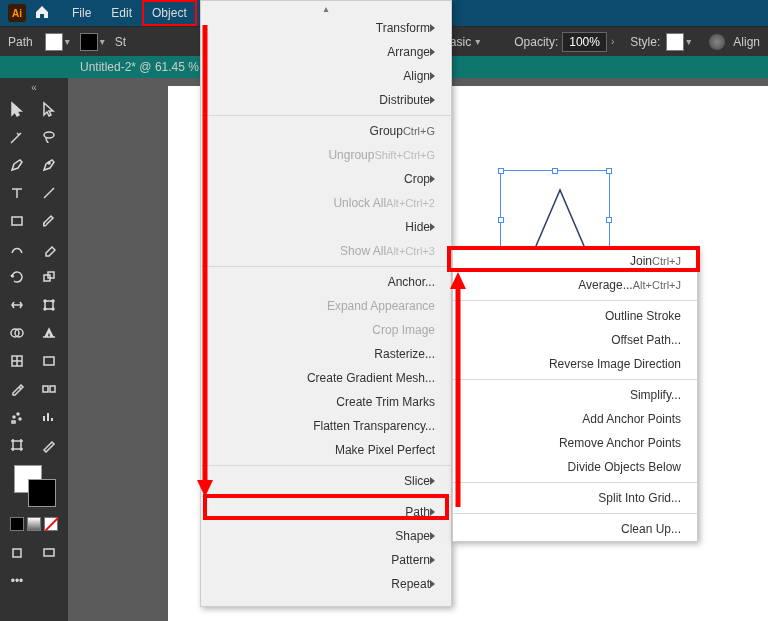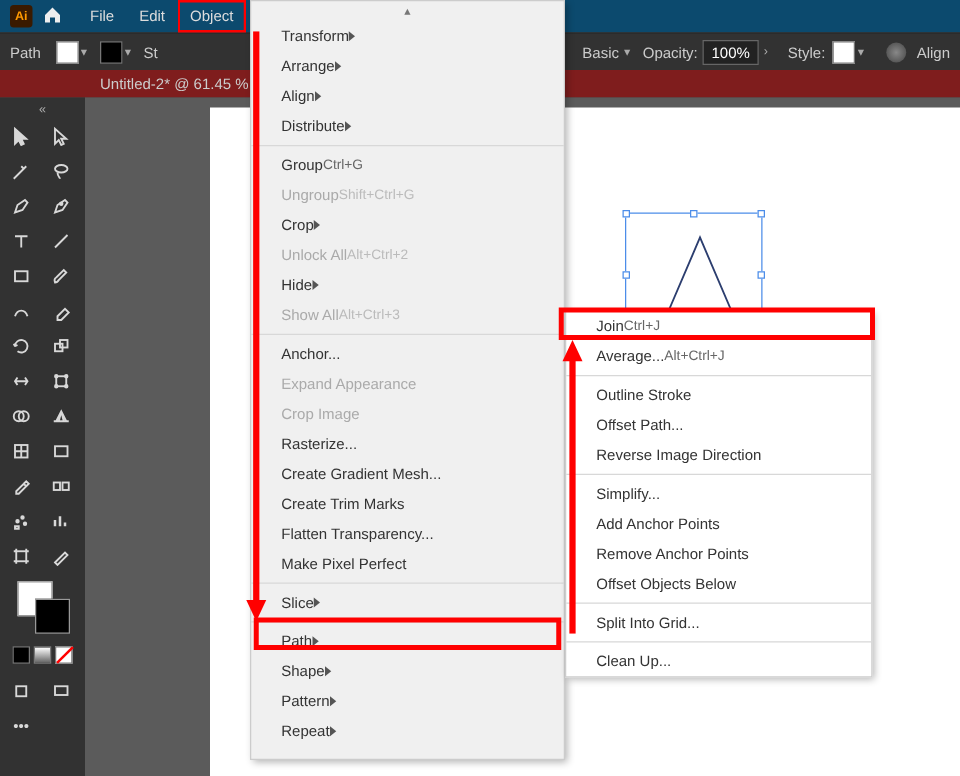--- a/index.html
+++ b/index.html
@@ -10,42 +10,42 @@
 .menu-item { padding: 0 10px; height: 100%; display: flex; align-items: center; cursor: pointer; color: #ddd; }
 .menu-item.highlighted { box-shadow: 0 0 0 2px red inset; }
 .second-row { height: 30px; background: #323232; display: flex; align-items: center; padding: 0 8px; color: #ccc; border-top: 1px solid #2a2a2a; }
 .second-row .label { margin-right: 12px; }
 .swatch { width: 18px; height: 18px; border: 1px solid #777; margin-right: 2px; }
 .swatch-fill { background: #fff; }
 .swatch-stroke { background: #000; }
 .drop { color: #aaa; margin-right: 10px; font-size: 10px; }
 .opacity-box { background: #222; color: #fff; padding: 2px 6px; border: 1px solid #666; }
 .circle-icon { width: 16px; height: 16px; border-radius: 50%; background: radial-gradient(#888,#444); margin: 0 8px; }
-.doc-tab { height: 22px; background: #7f1d1d; display: flex; align-items: center; padding-left: 80px; color: #ccc; }
+.doc-tab { height: 22px; background: #0f766e; display: flex; align-items: center; padding-left: 80px; color: #ccc; }
 .left-rail { position: absolute; left: 0; top: 78px; width: 68px; bottom: 0; background: #323232; display: flex; flex-direction: column; padding: 4px; }
 .left-rail .expand-icon { color: #aaa; text-align: center; font-size: 10px; margin-bottom: 4px; }
 .tool-grid { display: grid; grid-template-columns: 1fr 1fr; gap: 4px; }
 .tool-cell { width: 26px; height: 24px; display: flex; align-items: center; justify-content: center; color: #d8d8d8; }
 .tool-cell svg { width: 16px; height: 16px; stroke: #d8d8d8; fill: none; stroke-width: 1.5; }
 .fill-stroke { width: 40px; height: 40px; position: relative; margin: 8px auto; }
 .fill-stroke .fill-sq { position: absolute; width: 28px; height: 28px; background: #fff; border: 1px solid #999; }
 .fill-stroke .stroke-sq { position: absolute; left: 14px; top: 14px; width: 28px; height: 28px; background: #000; border: 1px solid #999; }
 .mini-row { display: flex; gap: 3px; justify-content: center; margin-top: 4px; }
 .mini-row .m1 { width: 14px; height: 14px; background: #000; border: 1px solid #777; }
 .mini-row .m2 { width: 14px; height: 14px; background: linear-gradient(#fff,#666); border: 1px solid #777; }
 .mini-row .m3 { width: 14px; height: 14px; background: #fff; border: 1px solid #777; position: relative; }
 .mini-row .m3::after { content: ''; position: absolute; width: 18px; height: 2px; background: red; top: 5px; left: -2px; transform: rotate(-45deg); }
 .canvas { position: absolute; left: 68px; top: 78px; right: 0; bottom: 0; background: #5b5b5b; }
 .artboard { position: absolute; left: 100px; top: 8px; width: 600px; height: 540px; background: #fff; }
 .selection-box { position: absolute; left: 500px; top: 170px; width: 110px; height: 100px; border: 1px solid #4c8de9; }
 .sel-handle { position: absolute; width: 6px; height: 6px; background: #fff; border: 1px solid #4c8de9; }
 .triangle-path { position: absolute; left: 505px; top: 180px; }
 .dropdown { position: absolute; top: 0; left: 200px; width: 252px; background: #f0f0f0; border: 1px solid #ccc; box-shadow: 2px 2px 6px rgba(0,0,0,0.3); }
 .dd-sep { height: 1px; background: #d8d8d8; margin: 3px 0; }
-.dd-item { display: flex; align-items: center; justify-content: flex-start; padding: 5px 16px 5px 24px; color: #333; cursor: pointer; }
+.dd-item { display: flex; align-items: center; justify-content: flex-end; padding: 5px 16px 5px 24px; color: #333; cursor: pointer; margin-left: 12px; }
 .dd-item.disabled { color: #aaa; }
 .dd-item .shortcut { color: #666; font-size: 11px; }
 .dd-item.disabled .shortcut { color: #bbb; }
 .dd-item .sub-arrow { width: 0; height: 0; border-top: 4px solid transparent; border-bottom: 4px solid transparent; border-left: 5px solid #555; }
 .d2 { position: absolute; top: 248px; left: 452px; width: 246px; background: #ffffff; border: 1px solid #ccc; box-shadow: 2px 2px 6px rgba(0,0,0,0.3); }
 .red-box-join { position: absolute; left: 447px; top: 246px; width: 253px; height: 26px; border: 4px solid red; z-index: 50; pointer-events: none; }
 .red-box-path { position: absolute; left: 203px; top: 494px; width: 246px; height: 26px; border: 4px solid red; z-index: 50; pointer-events: none; }
 .arrow-down { position: absolute; left: 195px; top: 25px; z-index: 60; pointer-events: none; }
 .arrow-up { position: absolute; left: 448px; top: 272px; z-index: 60; pointer-events: none; }
 .dd-scroll-up { text-align: center; color: #777; font-size: 10px; padding: 2px; }
@@ -68,21 +68,21 @@
 <div class="second-row">
   <span class="label">Path</span>
   <div class="swatch swatch-fill"></div>
     <span class="drop">▾</span>
   <div class="swatch swatch-stroke"></div>
     <span class="drop">▾</span>
   <span>St</span>
   <div style="flex:1"></div>
   <span style="margin-right:4px;">Basic</span>
     <span class="drop">▾</span>
-  <span style="margin-right:4px;">Opacity:</span>
+  <span style="margin-right:4px;margin-left:24px;">Opacity:</span>
   <span class="opacity-box">100%</span>
   <span class="drop" style="margin-left:4px;">›</span>
   <span style="margin:0 6px;">Style:</span>
   <div class="swatch swatch-fill"></div>
     <span class="drop">▾</span>
   <div class="circle-icon"></div>
   <span>Align</span>
 </div>
 
 <div class="doc-tab">Untitled-2* @ 61.45 %</div>
@@ -394,21 +394,21 @@
   <div class="dd-item">
       <span>Simplify...</span>
     </div>
   <div class="dd-item">
       <span>Add Anchor Points</span>
     </div>
   <div class="dd-item">
       <span>Remove Anchor Points</span>
     </div>
   <div class="dd-item">
-      <span>Offset Objects Below</span>
+      <span>Divide Objects Below</span>
     </div>
   <div class="dd-sep"></div>
   <div class="dd-item">
       <span>Split Into Grid...</span>
     </div>
   <div class="dd-sep"></div>
   <div class="dd-item">
       <span>Clean Up...</span>
     </div>
 </div>

